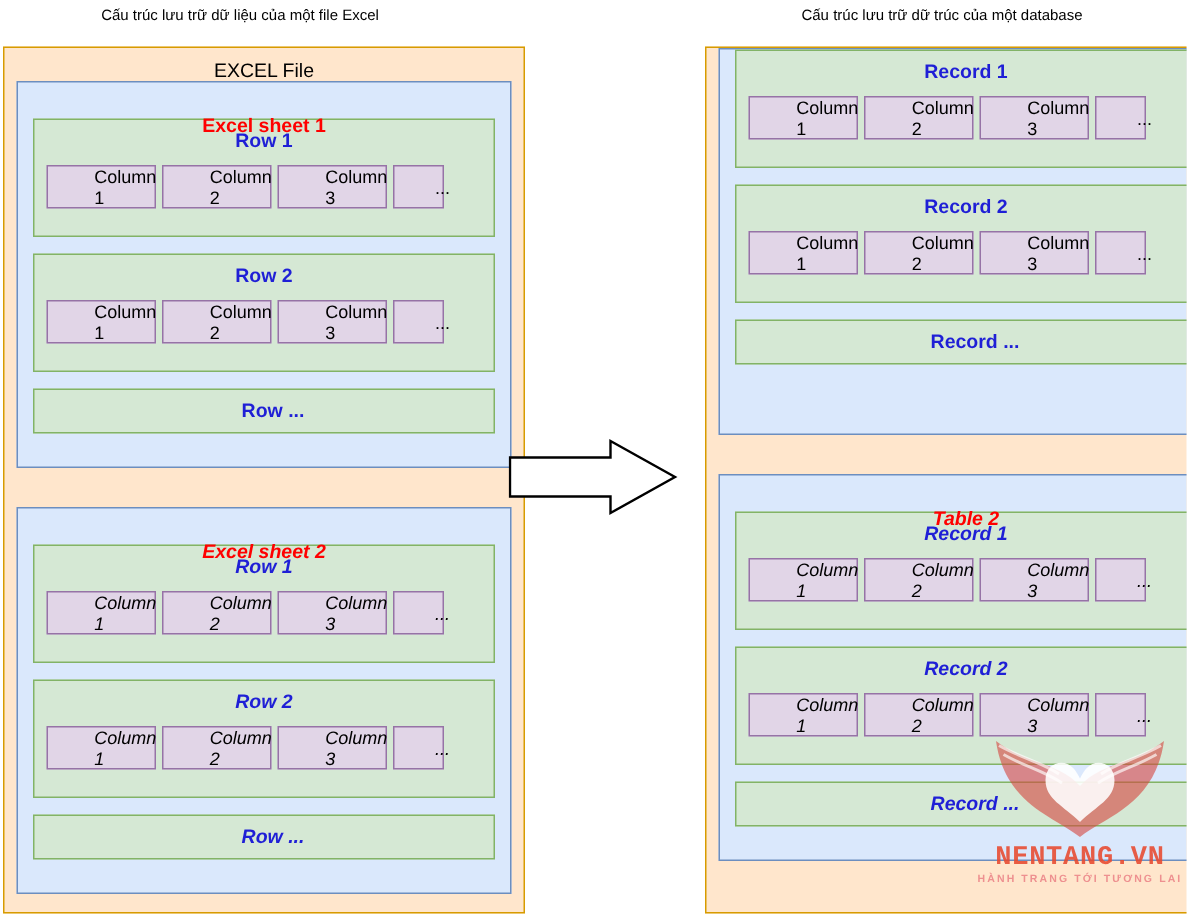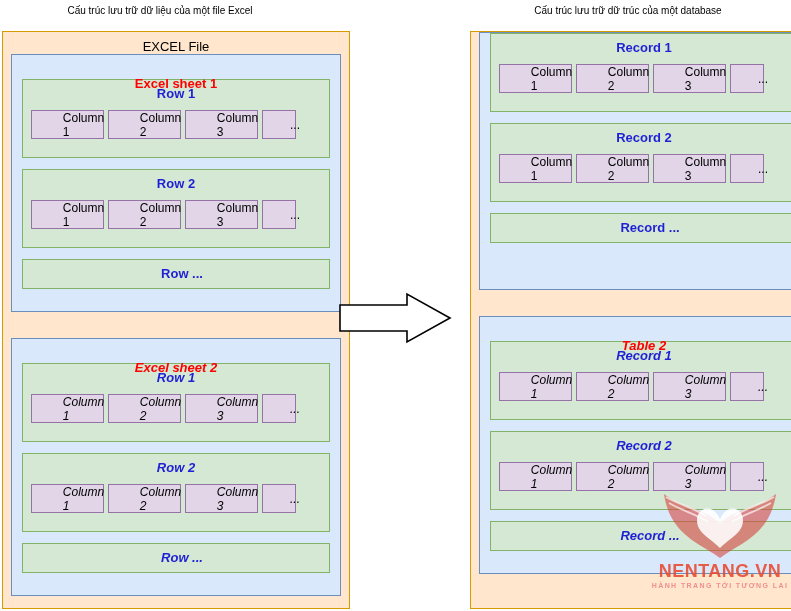--- a/index.html
+++ b/index.html
@@ -58,21 +58,21 @@
   }
   .col-box.dots-cell{width:31px;}
 
   .arrow-wrap{position:absolute;left:339px;top:292px;}
 
   .watermark{
     position:absolute;left:649px;top:484px;width:142px;
     text-align:center;z-index:10;pointer-events:none;
   }
   .watermark .brand{
-    font-family:Liberation Sans, sans-serif;font-weight:bold;
+    font-family:Liberation Mono, monospace;font-weight:bold;
     font-size:18px;line-height:18px;letter-spacing:0.5px;
     color:var(--brand);opacity:0.88;margin-top:-2px;white-space:nowrap;
   }
   .watermark .tagline{
     font-size:7px;font-weight:bold;letter-spacing:1.4px;
     color:var(--tagline);margin-top:2px;white-space:nowrap;
   }
 </style>
 </head>
 <body>

